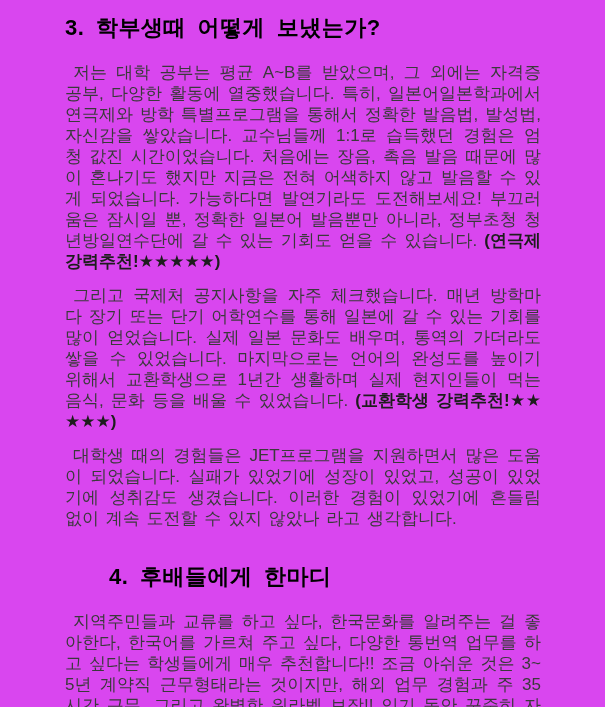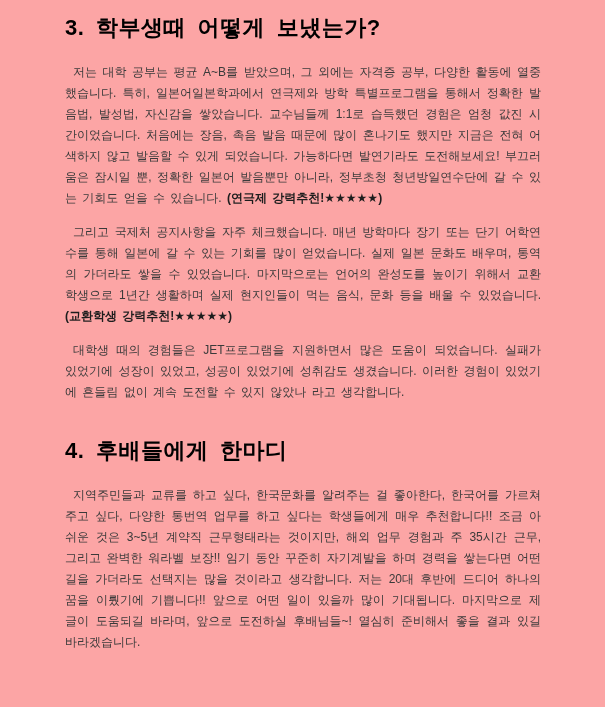--- a/index.html
+++ b/index.html
@@ -11,36 +11,37 @@
     width: 605px;
     height: 707px;
     overflow: hidden;
     font-family: "Liberation Sans", "DejaVu Sans", sans-serif;
   }
   .page {
     box-sizing: border-box;
     width: 605px;
     height: 707px;
     padding: 10px 64px 0 65px;
-    background: #fca5a5;
+    background: #d946ef;
   }
   .section-heading {
     font-size: 22px;
     font-weight: 700;
     color: #000000;
     letter-spacing: 0.5px;
     word-spacing: 5px;
     margin: 4px 0 20px 0;
     line-height: 28px;
   }
   .section-heading.second {
     margin-top: 34px;
+    margin-left: 44px;
   }
   .para {
-    font-size: 12px;
+    font-size: 17px;
     line-height: 21px;
     color: #3a3a3a;
     text-align: justify;
     word-break: break-all;
     word-spacing: 2px;
     text-indent: 8px;
     margin: 0 0 13px 0;
   }
   .para .bold-note {
     font-weight: 700;

